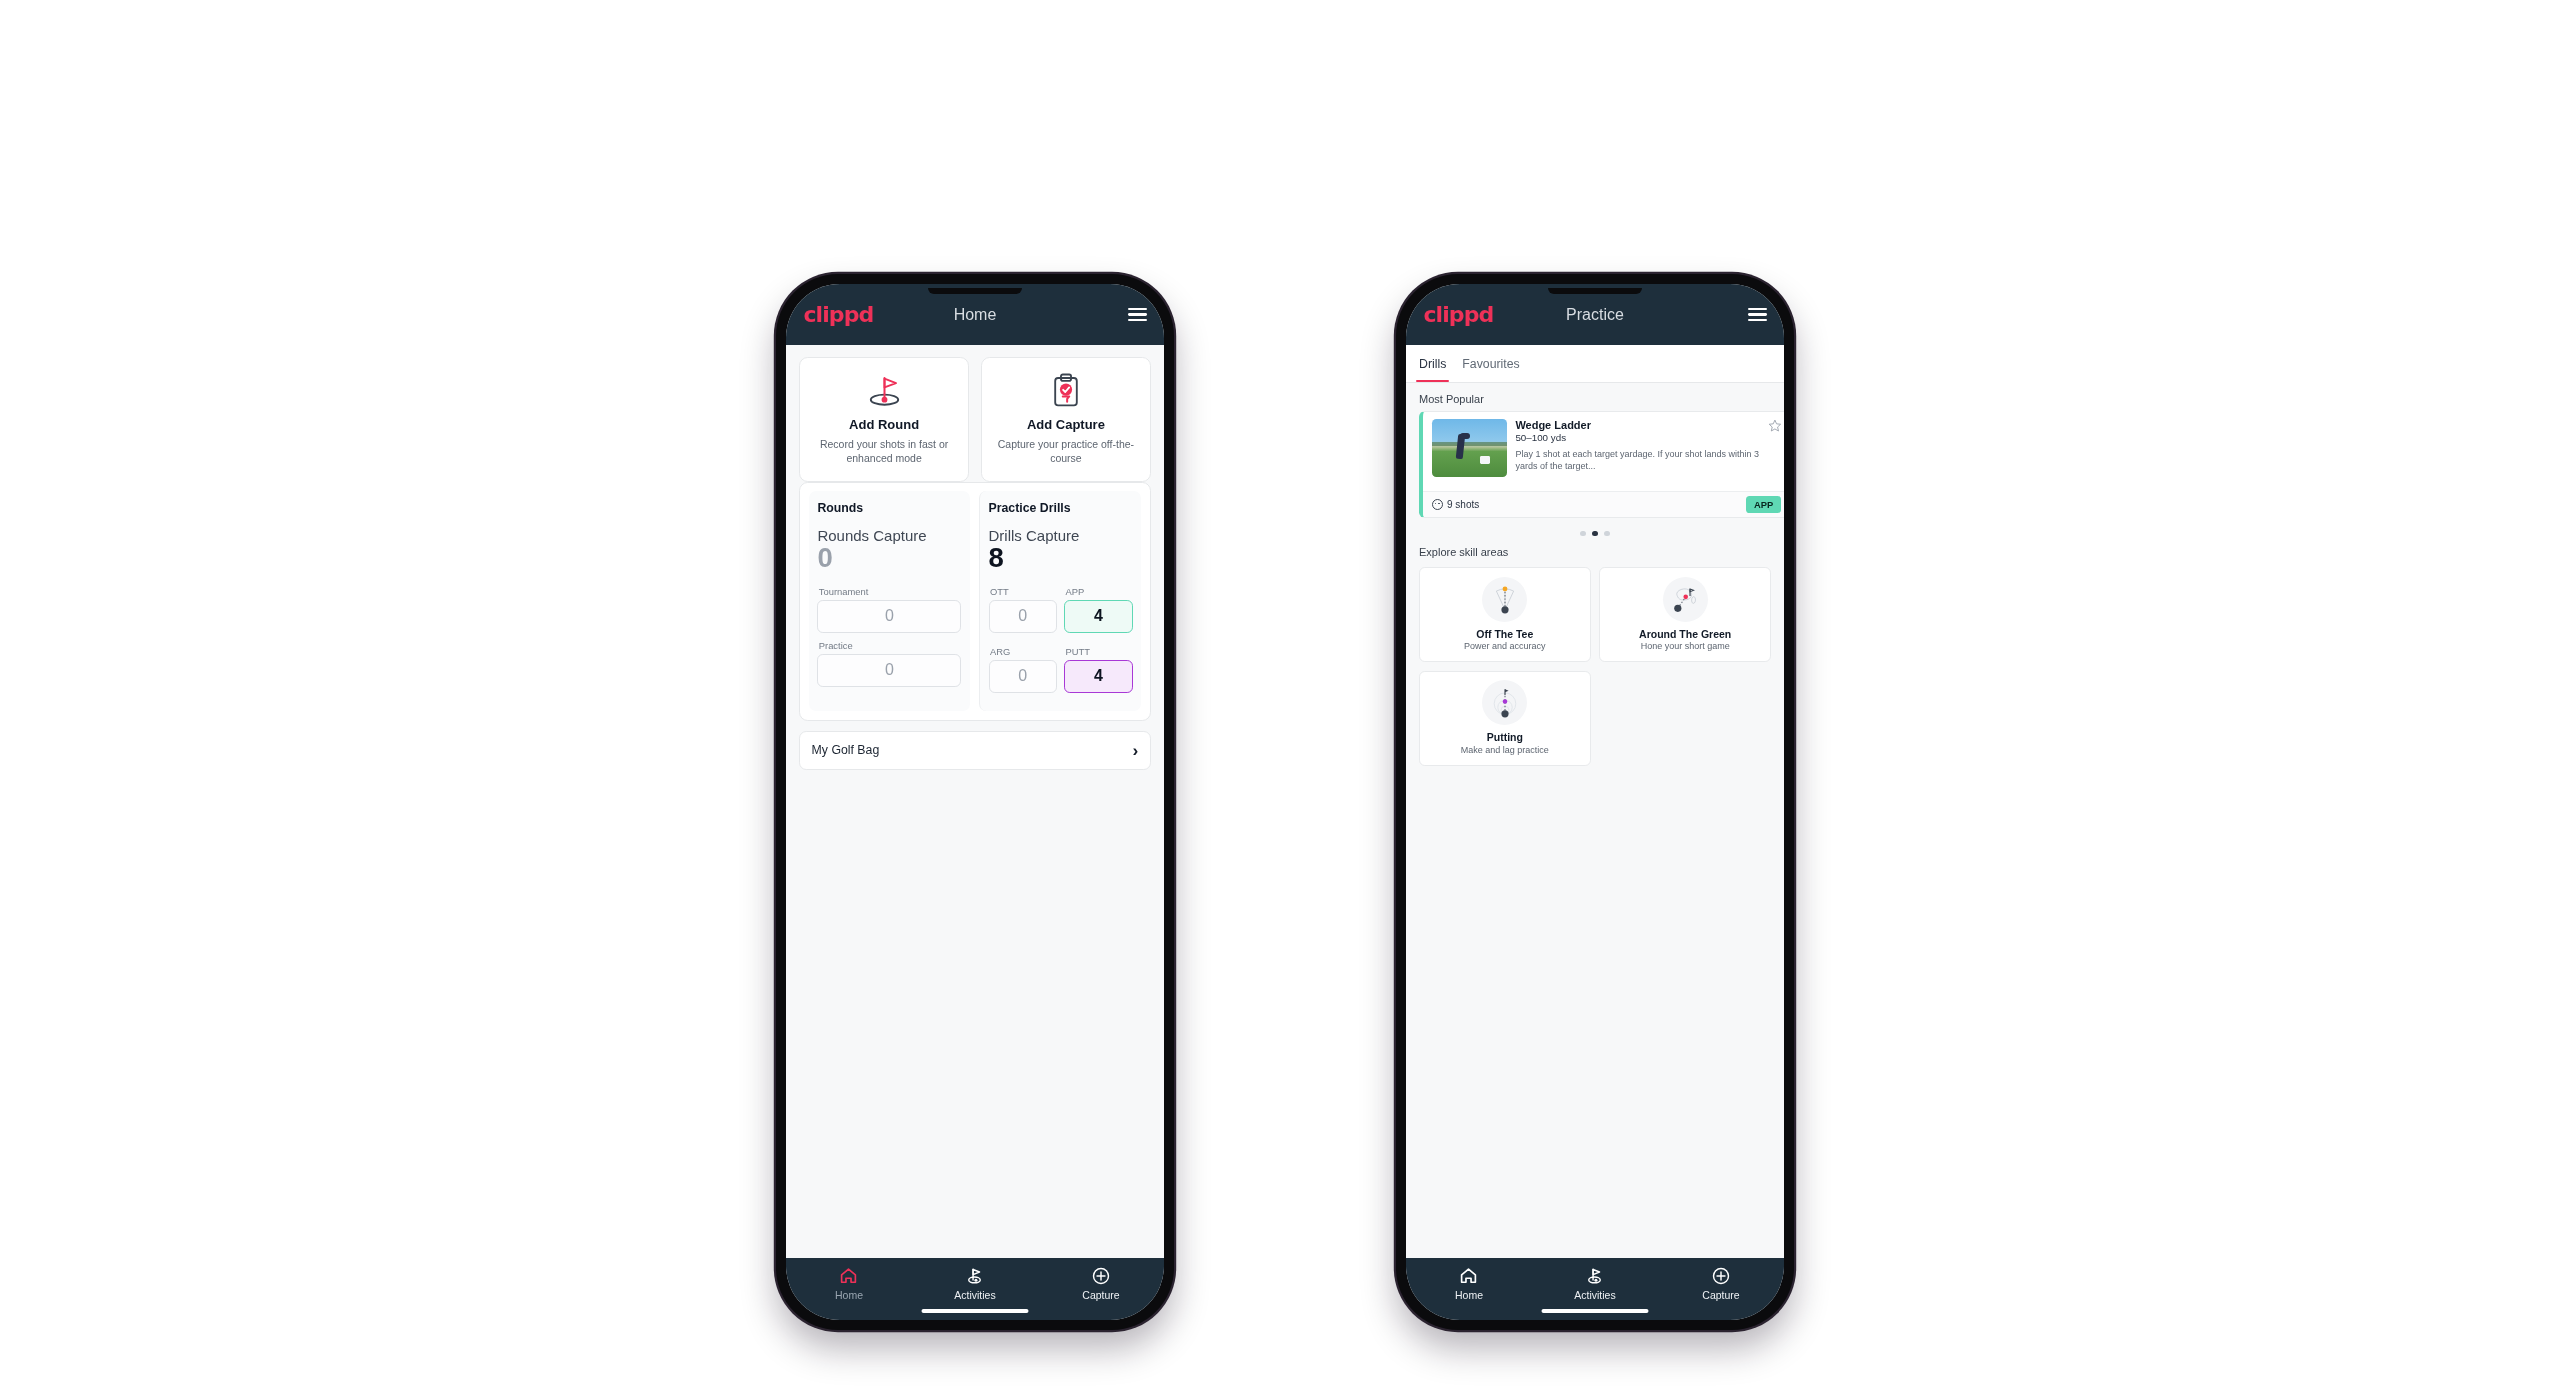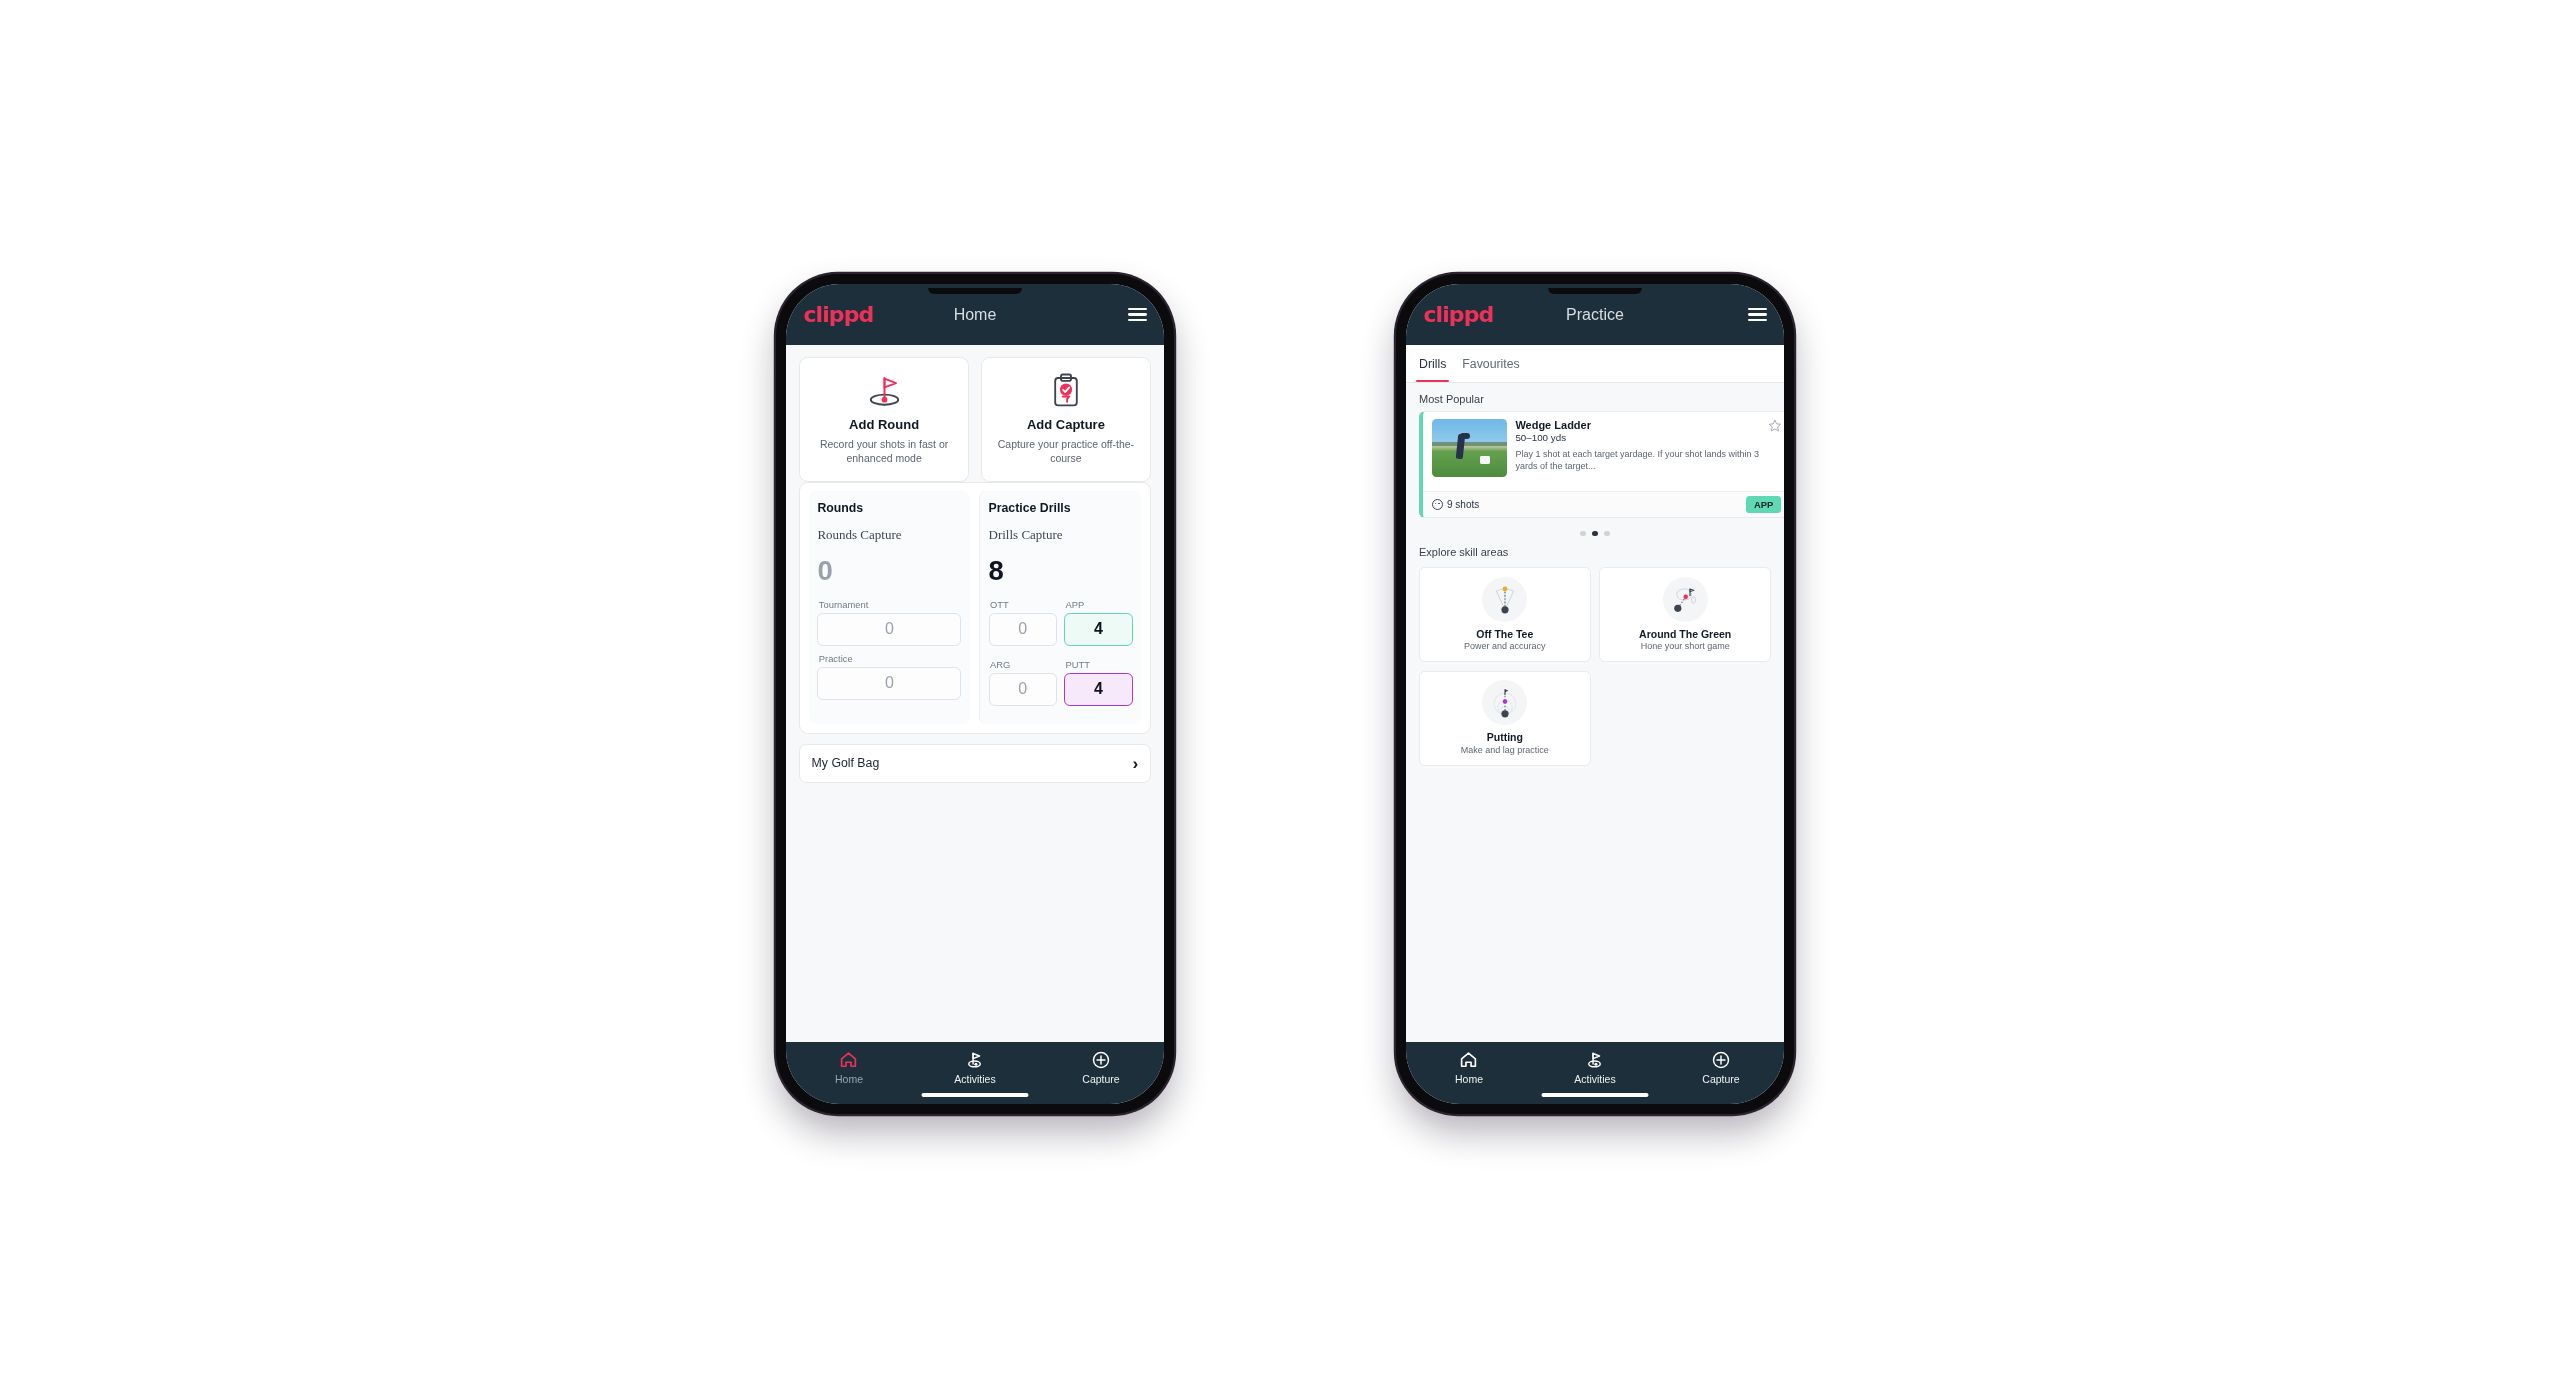--- a/index.html
+++ b/index.html
@@ -7,21 +7,21 @@
     width: 2576px; height: 1386px;
     background: #ffffff;
     font-family: "Liberation Sans", sans-serif;
     overflow: hidden;
   }
   .stage { position: relative; width: 2576px; height: 1386px; }
 
   
   .phone {
     position: absolute;
-    width: 398px; height: 840px;
+    width: 398px; height: 1056px;
     background: #0b0b0d;
     border-radius: 62px;
     padding: 10px;
     box-shadow: 0 0 0 2.2px #2b2330, 0 19px 35px rgba(20,10,30,.30);
   }
   .phone.p1 { left: 776px; top: 274px; }
   .phone.p2 { left: 1396px; top: 274px; }
   .screen {
     position: relative;
     width: 100%; height: 100%;
@@ -89,21 +89,21 @@
 
   
   .stats-card {
     margin: 0 13px;
     background: #fff; border: 0.7px solid #e6e8ea; border-radius: 8.7px;
     padding: 8.7px; display: flex; gap: 8.7px;
   }
   .stat-col { flex: 1 1 0; background: #fafbfc; border-radius: 7.2px; padding: 10px 8.7px 11.6px; }
   .stat-col + .stat-col { border-left: 0.7px solid #eceef0; }
   .stat-h { font-size: 12.3px; font-weight: 700; color: #101826; margin-bottom: 11.6px; }
-  .stat-cap { font-size: 13px; color: #3f4753; margin-bottom: 14px; font-family: Liberation Serif, serif; }
+  .stat-cap { font-size: 15px; color: #3f4753; margin-bottom: 0; }
   .stat-big { font-size: 27.5px; font-weight: 700; line-height: 1.05; margin-bottom: 13px; }
   .stat-big.zero { color: #9aa1ab; }
   .stat-big.dark { color: #0d1420; }
   .field-label { font-size: 9.4px; color: #737b86; margin: 0 0 2.9px 1.4px; }
   .field-box {
     border: 0.7px solid #dfe2e6; border-radius: 5.8px;
     height: 33px; display: flex; align-items: center; justify-content: center;
     font-size: 16px; color: #9aa1ab; background: #fdfdfe;
     margin-bottom: 7.2px;
   }

